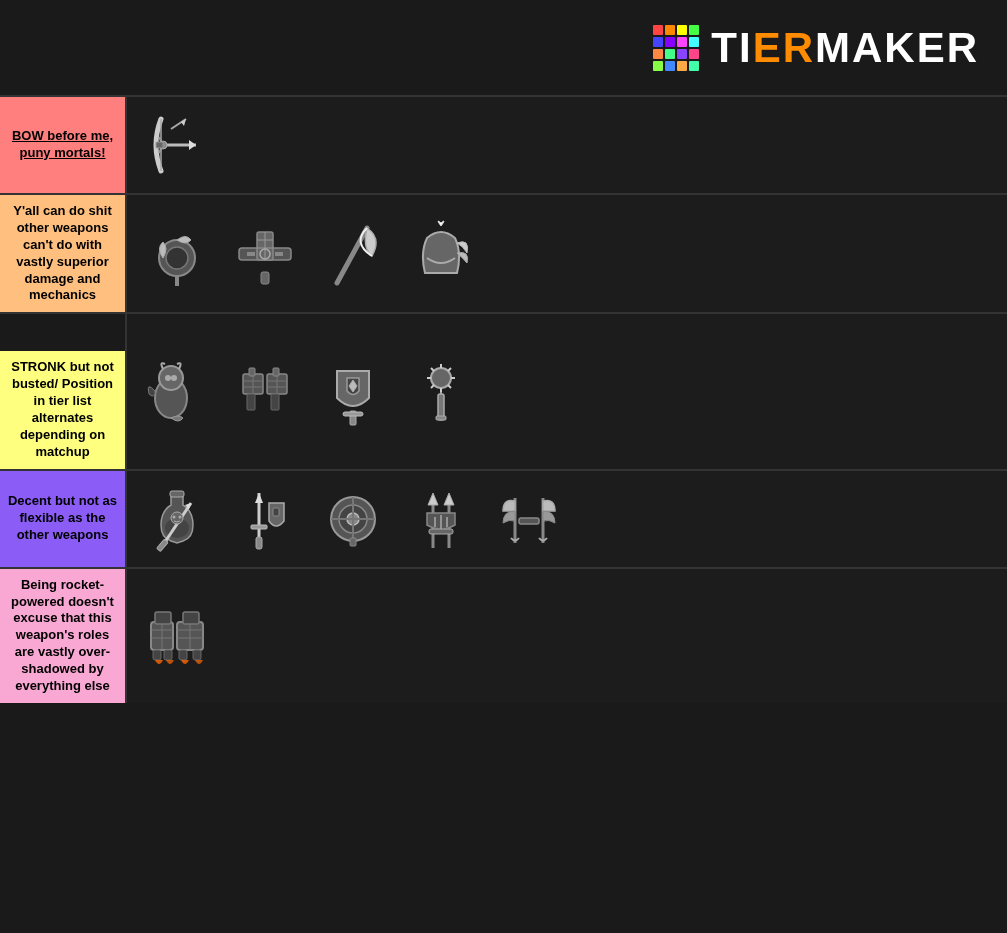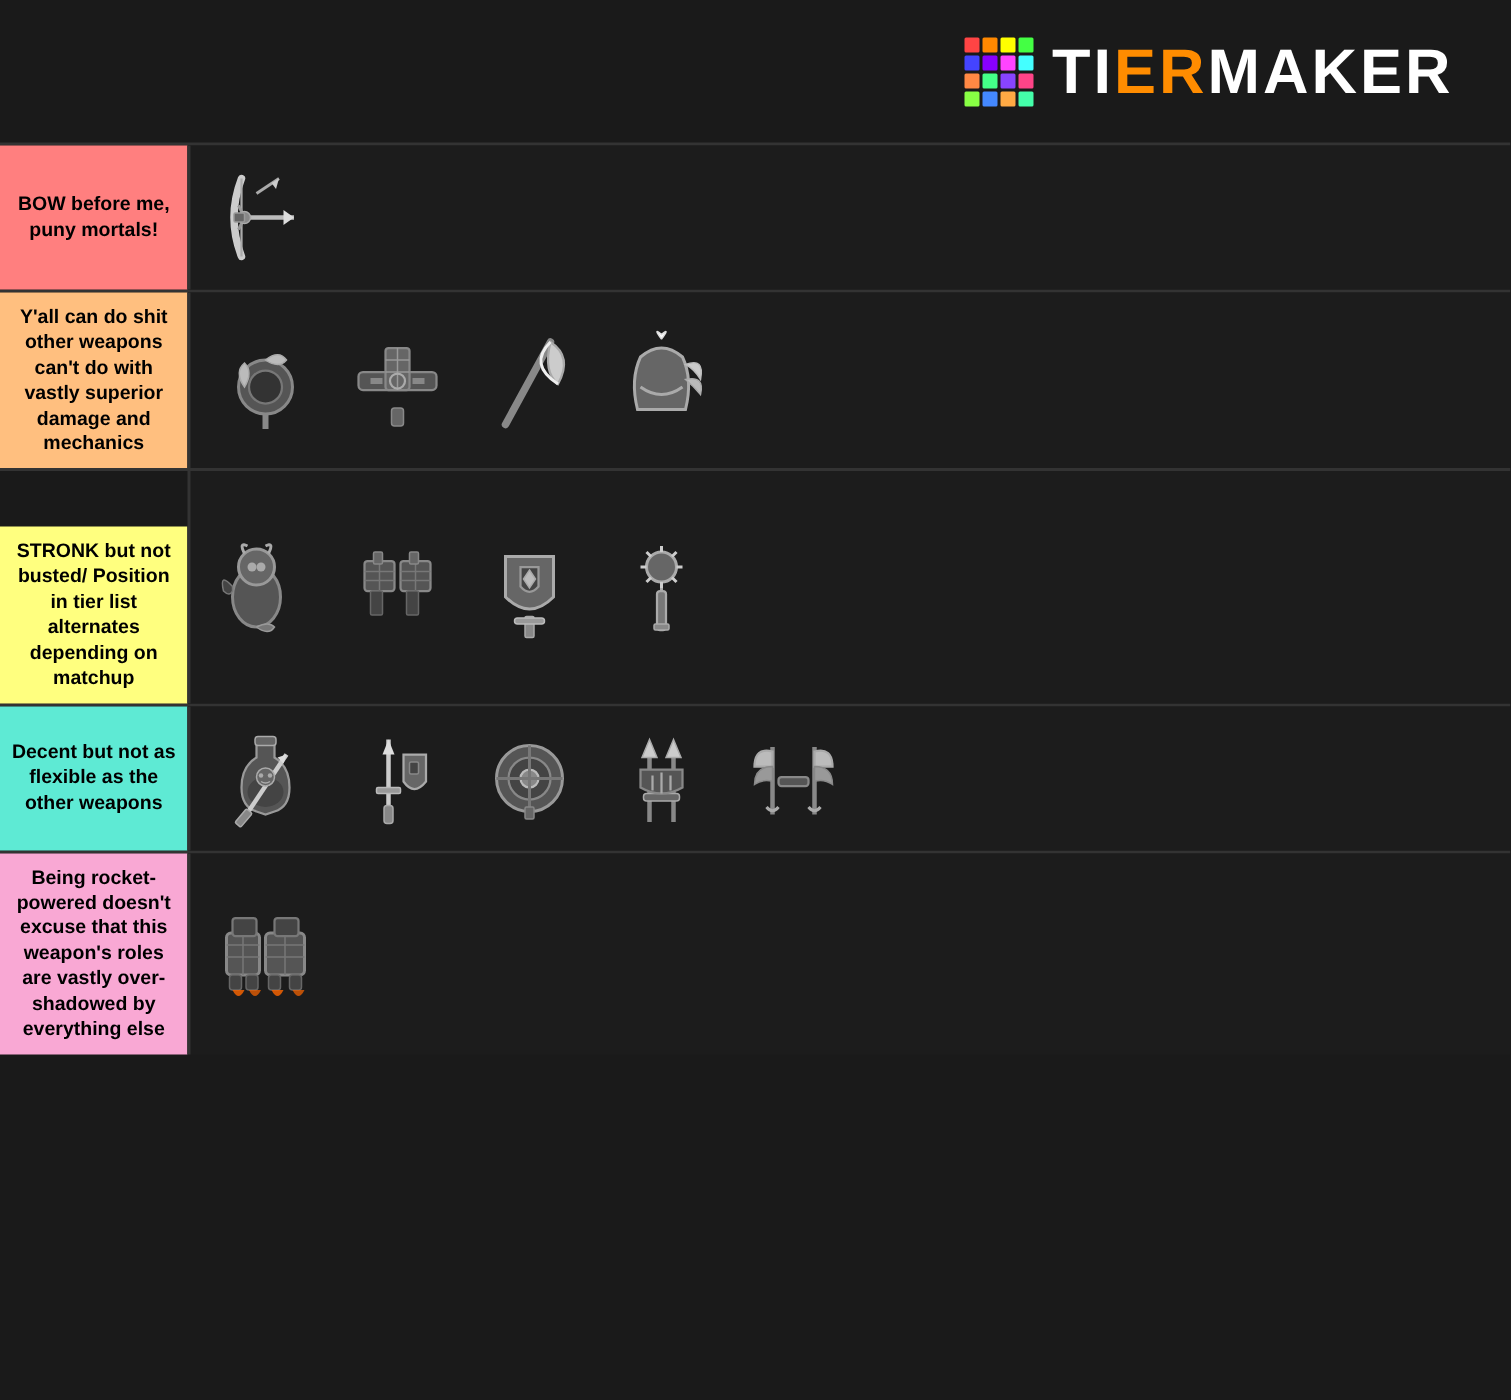--- a/index.html
+++ b/index.html
@@ -9,21 +9,21 @@
       width: 1007px;
       min-height: 933px;
     }
 
     
     .header {
       background: #1a1a1a;
       display: flex;
       align-items: center;
       justify-content: flex-end;
-      padding: 10px 38px;
+      padding: 10px 28px;
       height: 95px;
     }
     .logo-area {
       display: flex;
       align-items: center;
       gap: 12px;
     }
     .logo-grid {
       display: grid;
       grid-template-columns: repeat(4, 10px);
@@ -66,24 +66,24 @@
       display: flex;
       align-items: center;
       padding: 8px 10px;
       gap: 8px;
       flex-wrap: wrap;
       background: #1c1c1c;
       border-left: 2px solid #333;
     }
 
     
-    .row-s .tier-label { background: #ff7f7f; color: #000; }
+    .row-s .tier-label { background: #ff7f7f; color: #000; text-decoration: underline; }
     .row-a .tier-label { background: #ffbf7f; color: #000; }
     .row-b .tier-label { background: #ffff7f; color: #000; margin-top: 37px; }
-    .row-c .tier-label { background: #5eead4; color: #000; }
+    .row-c .tier-label { background: #8b5cf6; color: #000; }
     .row-d .tier-label { background: #f9a8d4; color: #000; }
 
     
     .item-icon {
       width: 80px;
       height: 80px;
       display: flex;
       align-items: center;
       justify-content: center;
     }

